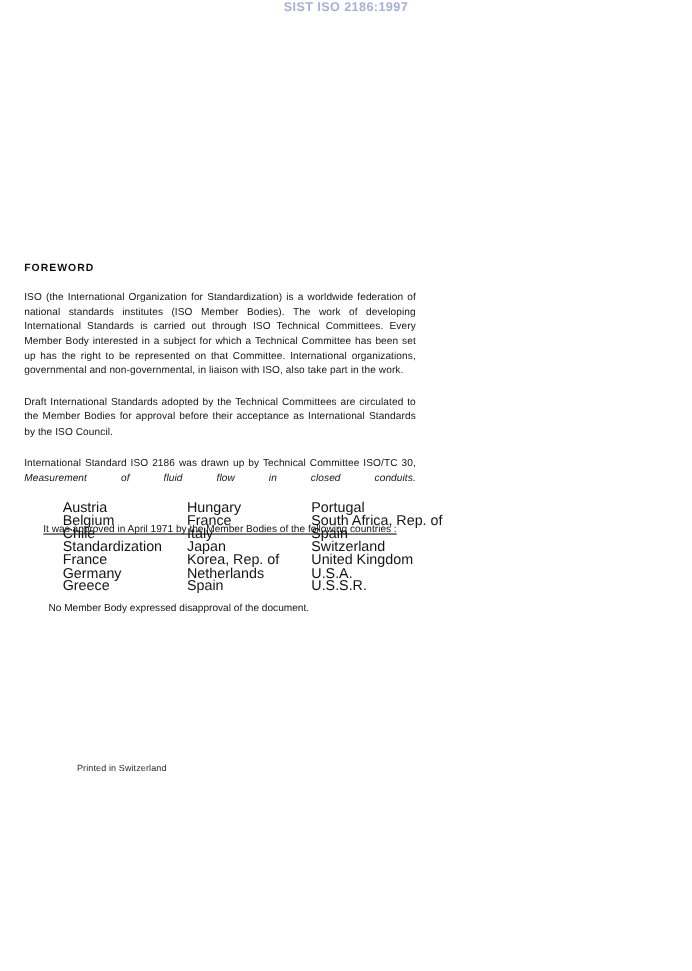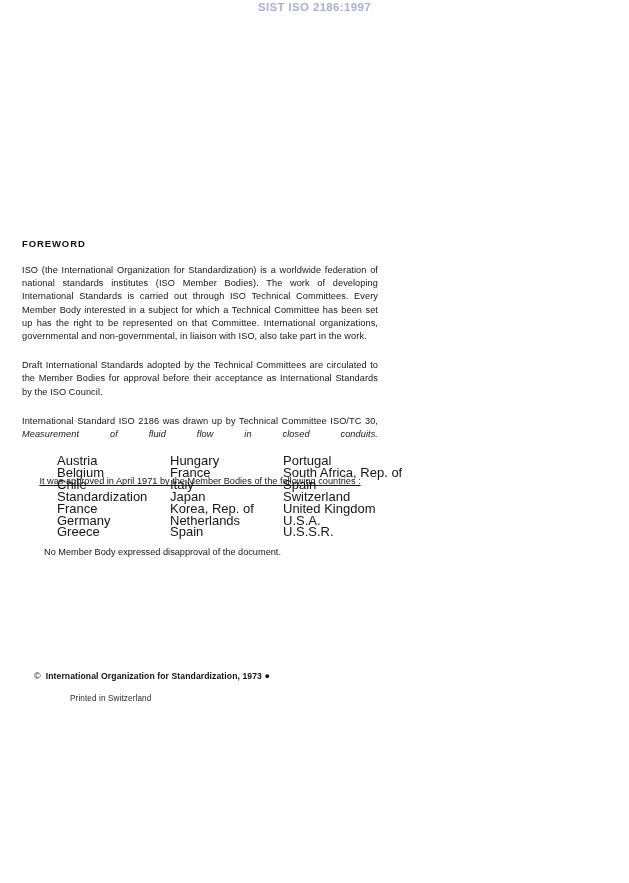--- a/index.html
+++ b/index.html
@@ -195,17 +195,16 @@
       <div class="country">Switzerland</div>
       <div class="country">United Kingdom</div>
       <div class="country">U.S.A.</div>
       <div class="country">U.S.S.R.</div>
     </div>
 
   </div>
 
   <div class="closing">No Member Body expressed disapproval of the document.</div>
 
-  <div class="copyright"><span class="cmark">©</span>&nbsp; <span>International Organization for Standardization, 1973</span> <span class="enddot">●</span></div>
 
   <div class="printed">Printed in Switzerland</div>
 
 </div>
 
 </body></html>

